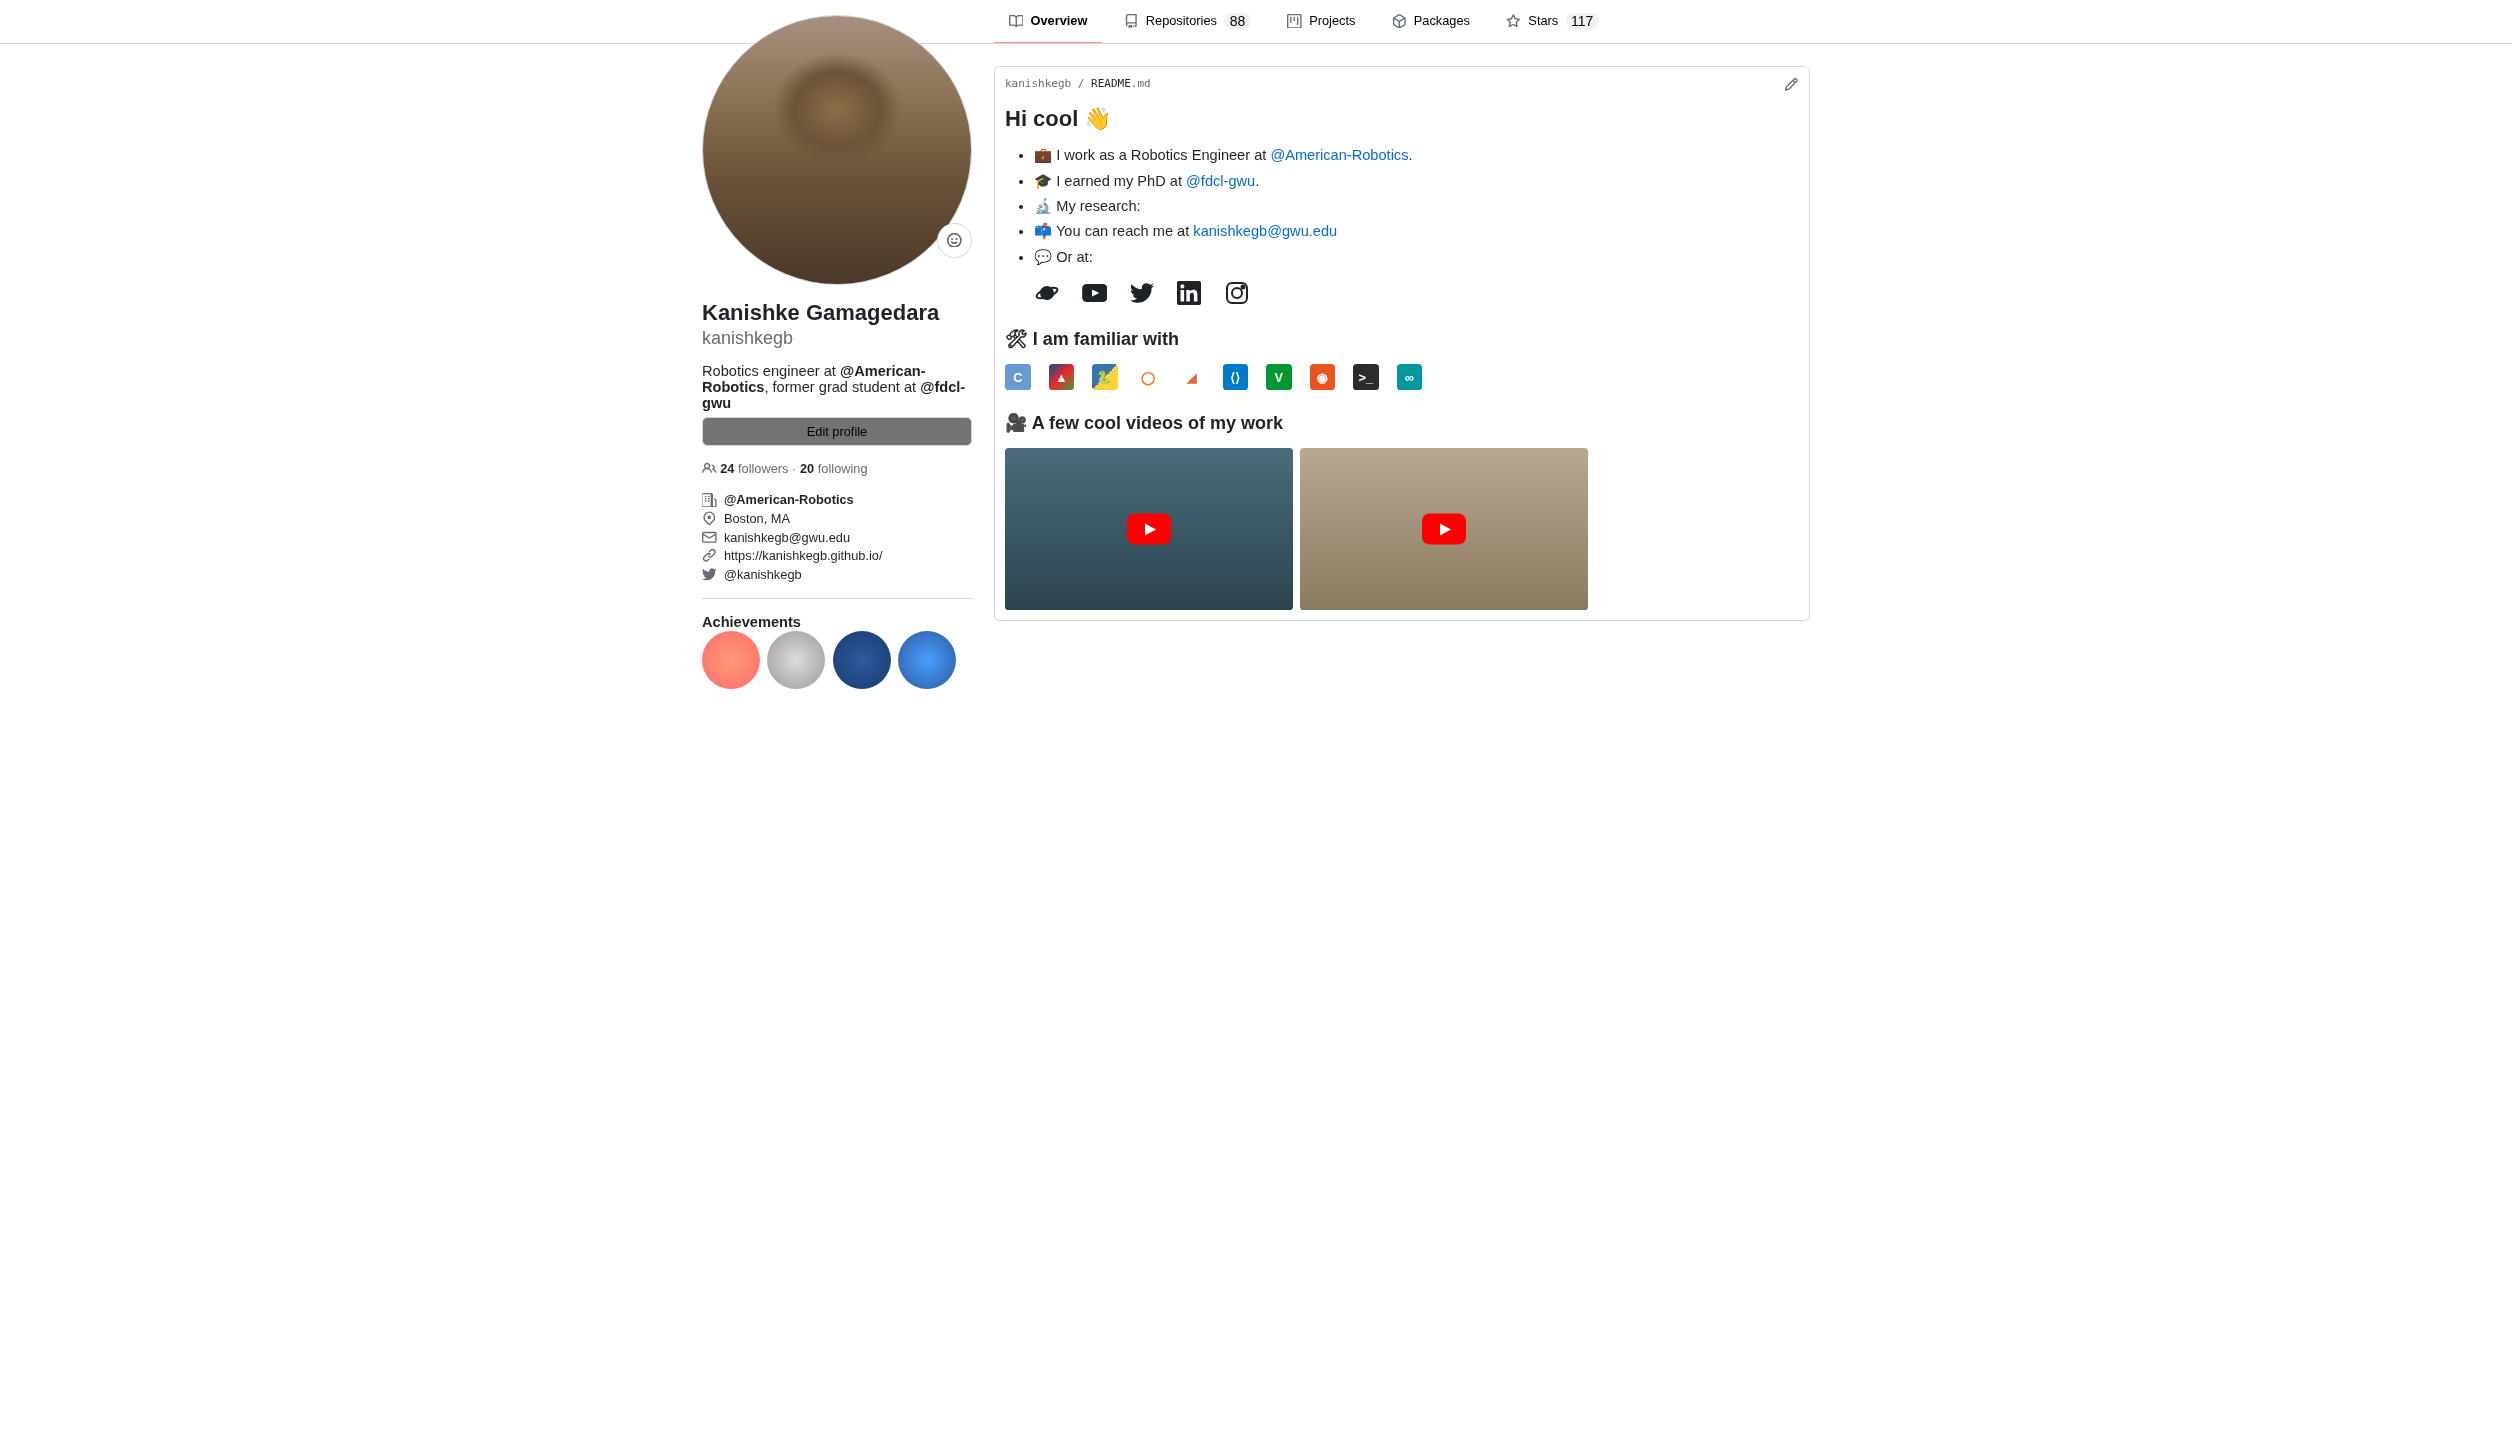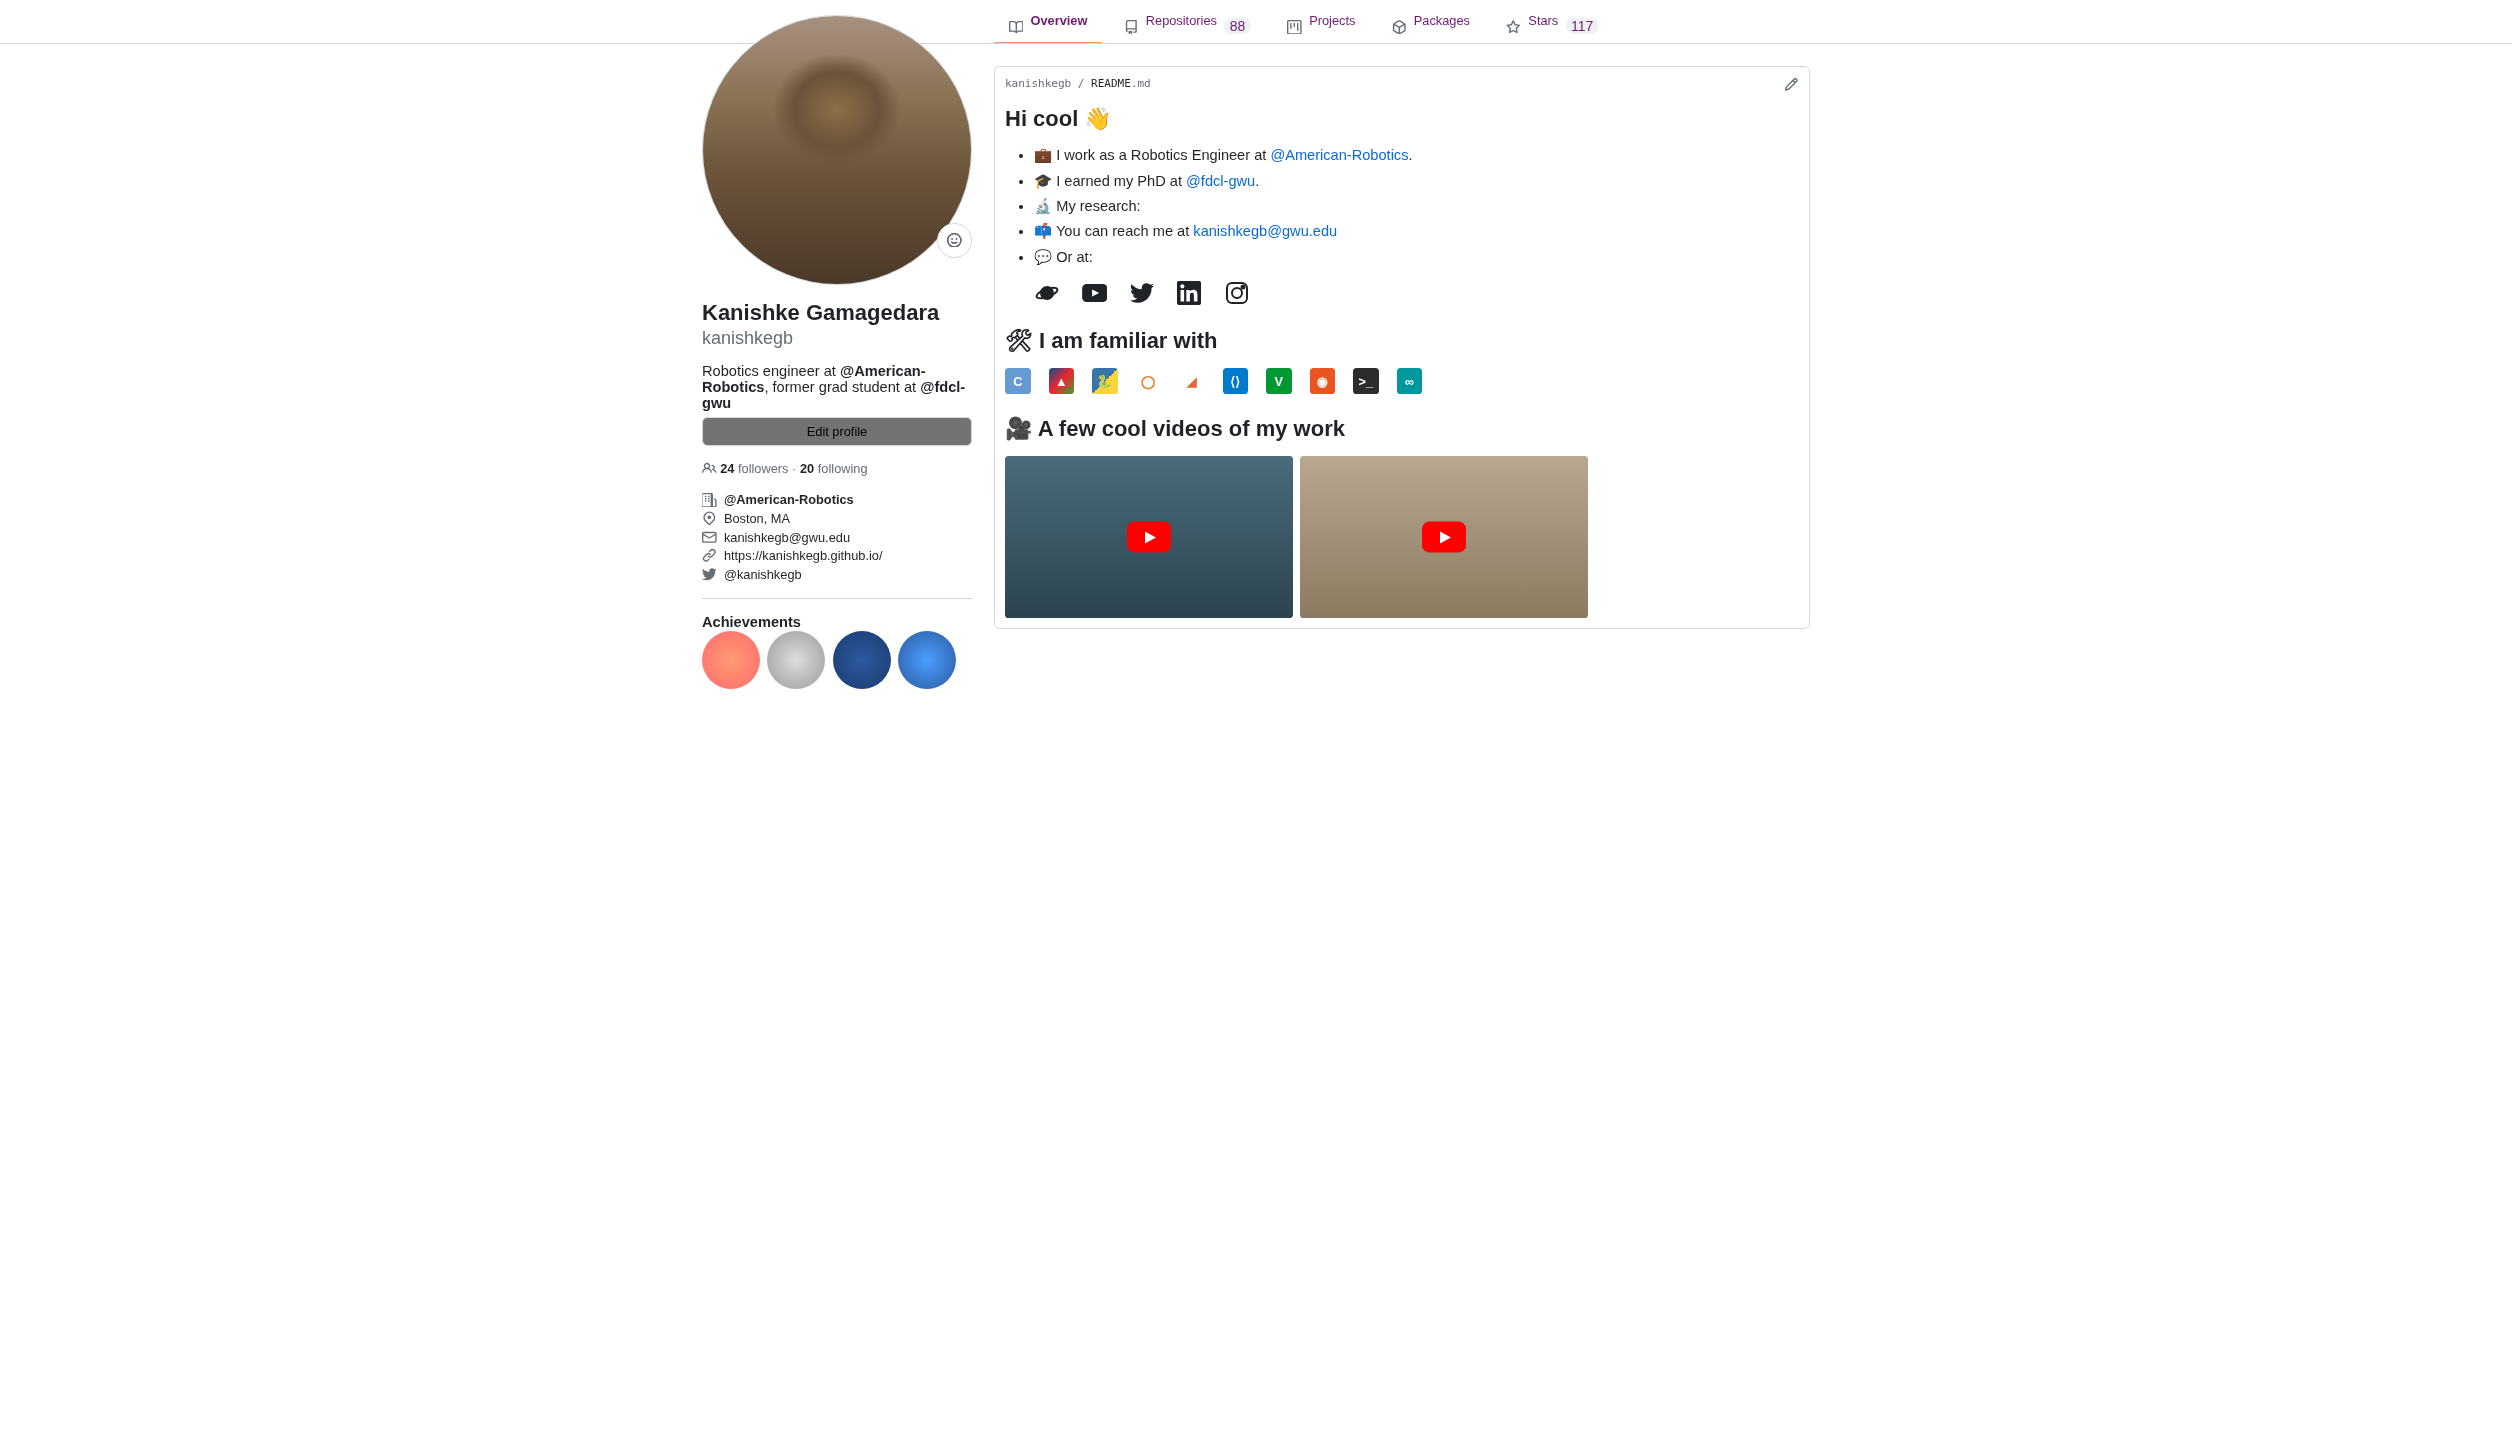--- a/index.html
+++ b/index.html
@@ -2,21 +2,21 @@
 <html style="font-size:14.6px"><head>
 <meta charset="utf-8">
 <style>
 * { margin: 0; padding: 0; box-sizing: border-box; }
 body { font-family: -apple-system, BlinkMacSystemFont, "Segoe UI", Helvetica, Arial, sans-serif; color: #1f2328; background: #fff; font-size: 12.8px; }
 .container { max-width: 1166px; margin: 0 auto; padding: 0 29px; display: flex; gap: 22px; }
 .tabs { border-bottom: 0.9px solid #d0d7de; }
 .tabs-inner { max-width: 1166px; margin: 0 auto; padding: 0 29px; display: flex; }
 .tabs-left-spacer { width: 270px; flex-shrink: 0; margin-right: 22px; }
 .tabs-list { display: flex; gap: 7.3px; }
-.tab { display: flex; align-items: flex-end; gap: 7.3px; padding: 7.3px 14.6px; font-size: 12.8px; color: #701a75; cursor: pointer; border-bottom: 1.8px solid transparent; line-height: 27px; }
+.tab { display: flex; align-items: center; gap: 7.3px; padding: 7.3px 14.6px; font-size: 12.8px; color: #000000; cursor: pointer; border-bottom: 1.8px solid transparent; line-height: 27px; }
 .tab.active { border-bottom-color: #fd8c73; font-weight: 600; }
 .tab .icon { color: #656d76; }
 .tab .badge { background: #afb8c133; border-radius: 2em; padding: 0 5.5px; font-size: 14px; font-weight: 500; line-height: 16.4px; min-width: 18px; text-align: center; }
 .sidebar { width: 270px; flex-shrink: 0; margin-top: -29px; }
 .avatar-wrap { position: relative; width: 270px; height: 270px; }
 .avatar { width: 270px; height: 270px; border-radius: 50%; border: 0.9px solid #d0d7de; background: linear-gradient(135deg, #d4a373 0%, #b08968 50%, #7f5539 100%); display: flex; align-items: center; justify-content: center; overflow: hidden; }
 .avatar-img { width: 100%; height: 100%; background: radial-gradient(ellipse 40% 35% at 50% 35%, #8b6f47 0%, #6b5339 40%, transparent 60%), linear-gradient(180deg, #a89080 0%, #8b7355 30%, #6b5339 60%, #4a3828 100%); }
 .status-btn { position: absolute; bottom: 27px; right: 0; width: 35px; height: 35px; border-radius: 50%; background: #fff; border: 0.9px solid #d0d7de; display: flex; align-items: center; justify-content: center; cursor: pointer; }
 .name-block { padding: 14.6px 0; }
 .fullname { font-size: 22px; font-weight: 600; line-height: 1.25; }
@@ -32,21 +32,21 @@
 .divider { border: none; border-top: 0.9px solid #d0d7de; margin: 14.6px 0; }
 .ach-title { font-size: 14.6px; font-weight: 600; margin-bottom: 1px; }
 .ach-list { display: flex; gap: 7.3px; }
 .ach-badge { width: 58px; height: 58px; border-radius: 50%; }
 .main { flex: 1; padding-top: 22px; }
 .readme-box { border: 0.9px solid #d0d7de; border-radius: 5.5px; padding: 10px; }
 .readme-head { display: flex; justify-content: space-between; align-items: center; margin-bottom: 14.6px; font-family: ui-monospace, SFMono-Regular, monospace; font-size: 11px; }
 .readme-head .path { color: #656d76; }
 .edit-icon { cursor: pointer; color: #656d76; }
 .readme-body h2 { font-size: 22px; font-weight: 600; margin-bottom: 14.6px; }
-.readme-body h3 { font-size: 22px; font-weight: 600; margin: 22px 0 14.6px; }
+.readme-body h3 { font-size: 18px; font-weight: 600; margin: 22px 0 14.6px; }
 .readme-body ul { padding-left: 29px; margin-bottom: 14.6px; }
 .readme-body ul li { margin-bottom: 7.3px; font-size: 14.6px; }
 .readme-body ul ul { margin-top: 7.3px; margin-bottom: 0; }
 .readme-body ul ul li { list-style: circle; margin-bottom: 3.6px; }
 .readme-body a { color: #0969da; text-decoration: none; }
 .social-icons { display: flex; gap: 22px; padding-left: 29px; margin-bottom: 14.6px; }
 .social-icons .sic { width: 25.5px; height: 25.5px; display: flex; align-items: center; justify-content: center; cursor: pointer; color: #1f2328; }
 .tools-icons { display: flex; gap: 18px; flex-wrap: wrap; }
 .tool-ic { width: 25.5px; height: 25.5px; border-radius: 3.6px; display: flex; align-items: center; justify-content: center; font-weight: bold; font-size: 12.8px; color: white; }
 .videos { display: flex; gap: 7.3px; }

